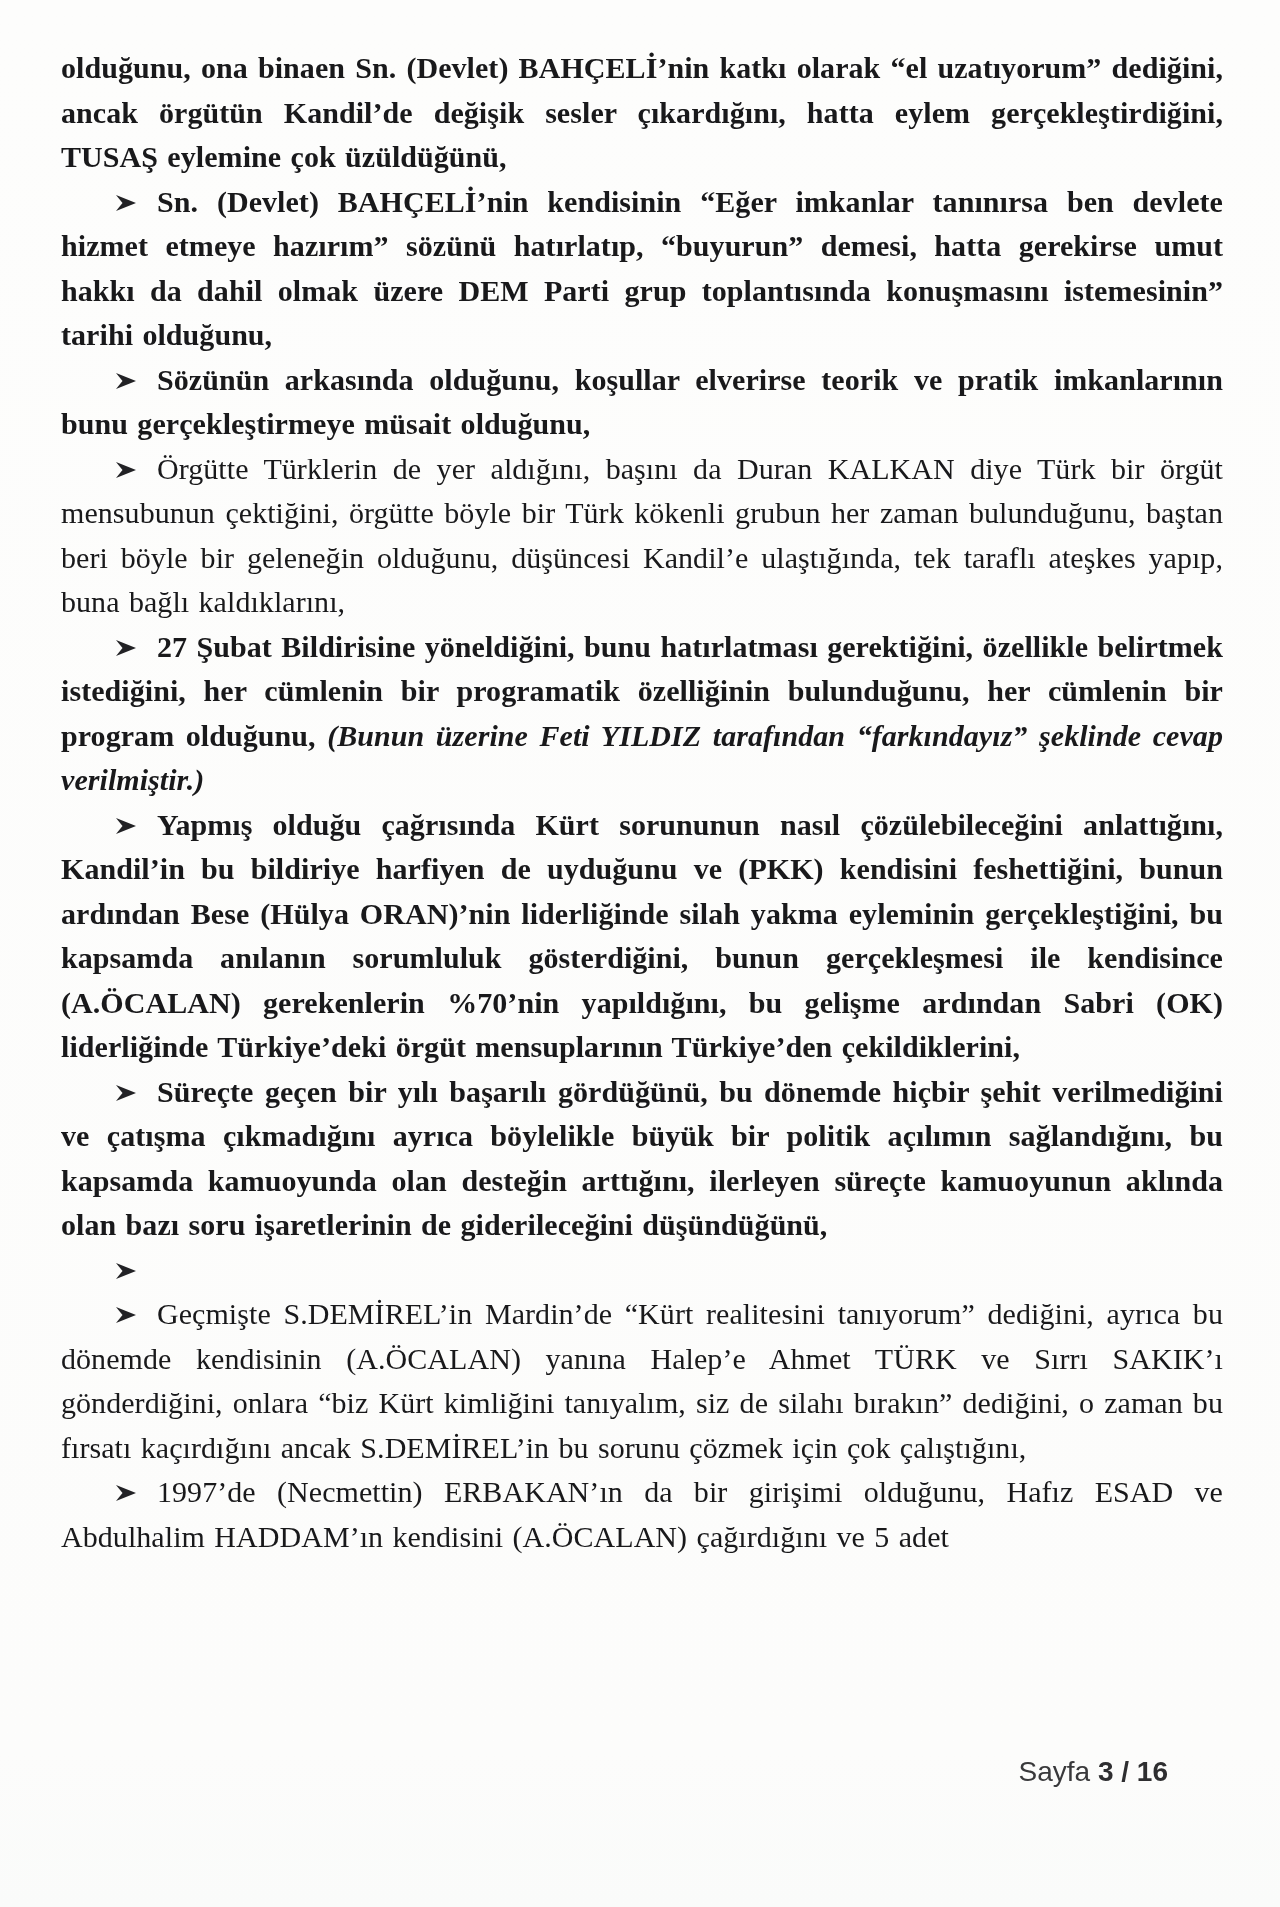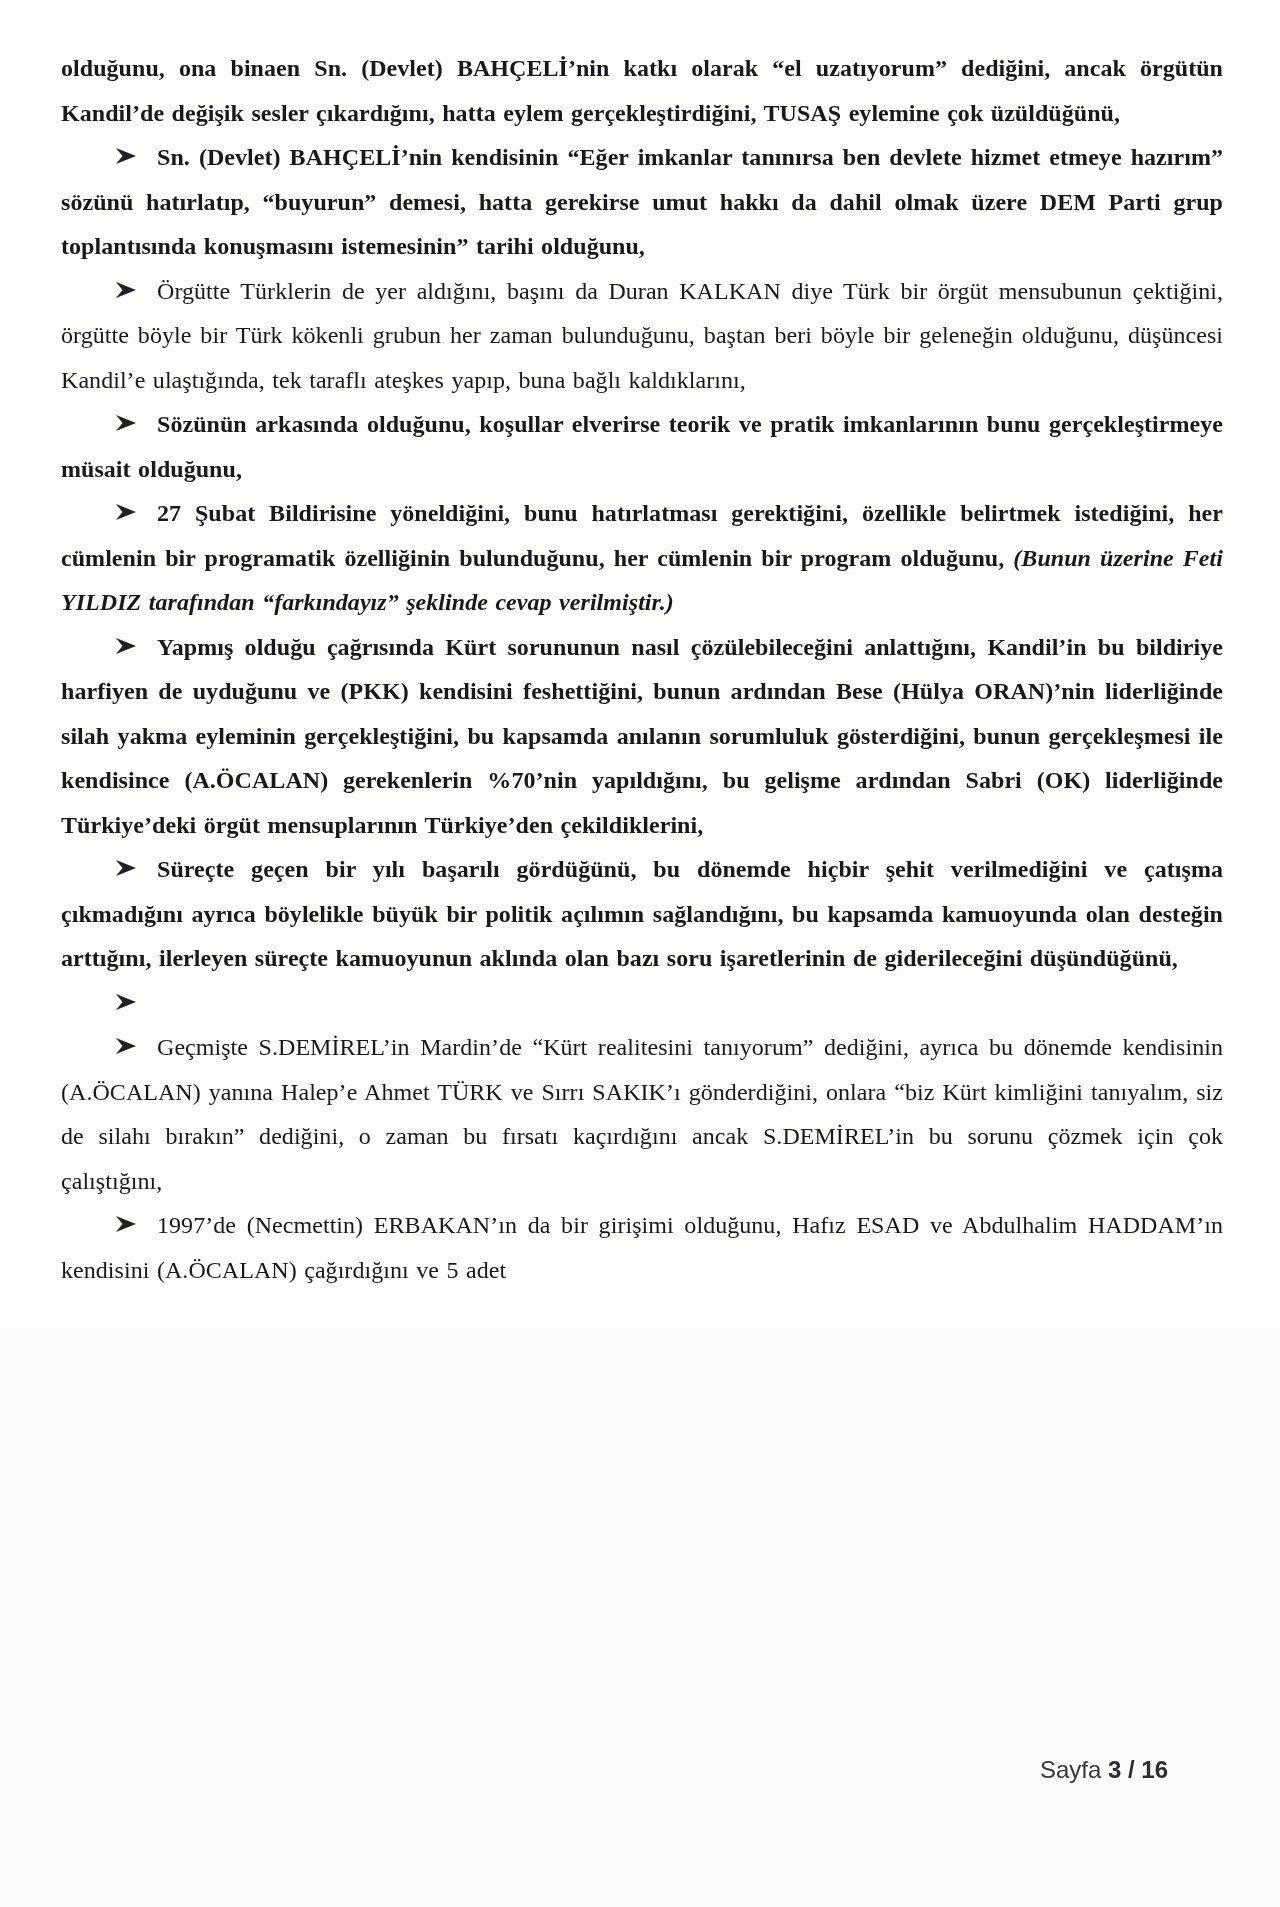--- a/index.html
+++ b/index.html
@@ -15,21 +15,21 @@
     background: linear-gradient(180deg, #fdfdfc 0%, #fcfcfb 92%, #fafbfa 100%);
     font-family: "Liberation Serif", serif;
     color: #19191b;
     overflow: hidden;
   }
   .content {
     padding: 46px 57px 0 61px;
   }
   .para {
     margin: 0;
-    font-size: 24px;
+    font-size: 30px;
     line-height: 44.5px;
     text-align: justify;
     text-align-last: left;
     word-spacing: 0.06em;
     letter-spacing: 0.002em;
   }
   .para.indent {
     text-indent: 52px;
   }
   .bullet {
@@ -43,41 +43,41 @@
     vertical-align: -2px;
   }
   .b { font-weight: bold; }
   .n { font-weight: normal; }
   .i { font-style: italic; }
   .footer {
     position: absolute;
     top: 1756px;
     right: 112px;
     font-family: "Liberation Sans", sans-serif;
-    font-size: 24px;
+    font-size: 28px;
     color: #39393b;
     white-space: nowrap;
   }
   .footer .num { font-weight: bold; color: #2e2e30; }
 </style>
 </head>
 <body>
 
 <div class="page">
   <div class="content" id="doc">
       <p class="para"><span class="b">olduğunu, ona binaen Sn. (Devlet) BAHÇELİ’nin katkı olarak “el uzatıyorum” dediğini, ancak örgütün Kandil’de değişik sesler çıkardığını, hatta eylem gerçekleştirdiğini, TUSAŞ eylemine çok üzüldüğünü,</span></p>
       <p class="para indent"><span class="bullet"><svg width="26" height="22" viewBox="0 0 26 22" aria-hidden="true">
             <path d="M3 3 L23 11 L3 19 L9.5 11 Z" fill="#222225"></path>
           </svg></span><span class="b">Sn. (Devlet) BAHÇELİ’nin kendisinin “Eğer imkanlar tanınırsa ben devlete hizmet etmeye hazırım” sözünü hatırlatıp, “buyurun” demesi, hatta gerekirse umut hakkı da dahil olmak üzere DEM Parti grup toplantısında konuşmasını istemesinin” tarihi olduğunu,</span></p>
       <p class="para indent"><span class="bullet"><svg width="26" height="22" viewBox="0 0 26 22" aria-hidden="true">
             <path d="M3 3 L23 11 L3 19 L9.5 11 Z" fill="#222225"></path>
-          </svg></span><span class="n">Örgütte Türklerin de yer aldığını, başını da Duran KALKAN diye Türk bir örgüt mensubunun çektiğini, örgütte böyle bir Türk kökenli grubun her zaman bulunduğunu, baştan beri böyle bir geleneğin olduğunu, düşüncesi Kandil’e ulaştığında, tek taraflı ateşkes yapıp, buna bağlı kaldıklarını,</span></p>
+          </svg></span><span class="b">Sözünün arkasında olduğunu, koşullar elverirse teorik ve pratik imkanlarının bunu gerçekleştirmeye müsait olduğunu,</span></p>
       <p class="para indent"><span class="bullet"><svg width="26" height="22" viewBox="0 0 26 22" aria-hidden="true">
             <path d="M3 3 L23 11 L3 19 L9.5 11 Z" fill="#222225"></path>
-          </svg></span><span class="b">Sözünün arkasında olduğunu, koşullar elverirse teorik ve pratik imkanlarının bunu gerçekleştirmeye müsait olduğunu,</span></p>
+          </svg></span><span class="n">Örgütte Türklerin de yer aldığını, başını da Duran KALKAN diye Türk bir örgüt mensubunun çektiğini, örgütte böyle bir Türk kökenli grubun her zaman bulunduğunu, baştan beri böyle bir geleneğin olduğunu, düşüncesi Kandil’e ulaştığında, tek taraflı ateşkes yapıp, buna bağlı kaldıklarını,</span></p>
       <p class="para indent"><span class="bullet"><svg width="26" height="22" viewBox="0 0 26 22" aria-hidden="true">
             <path d="M3 3 L23 11 L3 19 L9.5 11 Z" fill="#222225"></path>
           </svg></span><span class="b">27 Şubat Bildirisine yöneldiğini, bunu hatırlatması gerektiğini, özellikle belirtmek istediğini, her cümlenin bir programatik özelliğinin bulunduğunu, her cümlenin bir program olduğunu, </span><span class="b i">(Bunun üzerine Feti YILDIZ tarafından “farkındayız” şeklinde cevap verilmiştir.)</span></p>
       <p class="para indent"><span class="bullet"><svg width="26" height="22" viewBox="0 0 26 22" aria-hidden="true">
             <path d="M3 3 L23 11 L3 19 L9.5 11 Z" fill="#222225"></path>
           </svg></span><span class="b">Yapmış olduğu çağrısında Kürt sorununun nasıl çözülebileceğini anlattığını, Kandil’in bu bildiriye harfiyen de uyduğunu ve (PKK) kendisini feshettiğini, bunun ardından Bese (Hülya ORAN)’nin liderliğinde silah yakma eyleminin gerçekleştiğini, bu kapsamda anılanın sorumluluk gösterdiğini, bunun gerçekleşmesi ile kendisince (A.ÖCALAN) gerekenlerin %70’nin yapıldığını, bu gelişme ardından Sabri (OK) liderliğinde Türkiye’deki örgüt mensuplarının Türkiye’den çekildiklerini,</span></p>
       <p class="para indent"><span class="bullet"><svg width="26" height="22" viewBox="0 0 26 22" aria-hidden="true">
             <path d="M3 3 L23 11 L3 19 L9.5 11 Z" fill="#222225"></path>
           </svg></span><span class="b">Süreçte geçen bir yılı başarılı gördüğünü, bu dönemde hiçbir şehit verilmediğini ve çatışma çıkmadığını ayrıca böylelikle büyük bir politik açılımın sağlandığını, bu kapsamda kamuoyunda olan desteğin arttığını, ilerleyen süreçte kamuoyunun aklında olan bazı soru işaretlerinin de giderileceğini düşündüğünü,</span></p>
       <p class="para indent"><span class="bullet"><svg width="26" height="22" viewBox="0 0 26 22" aria-hidden="true">

